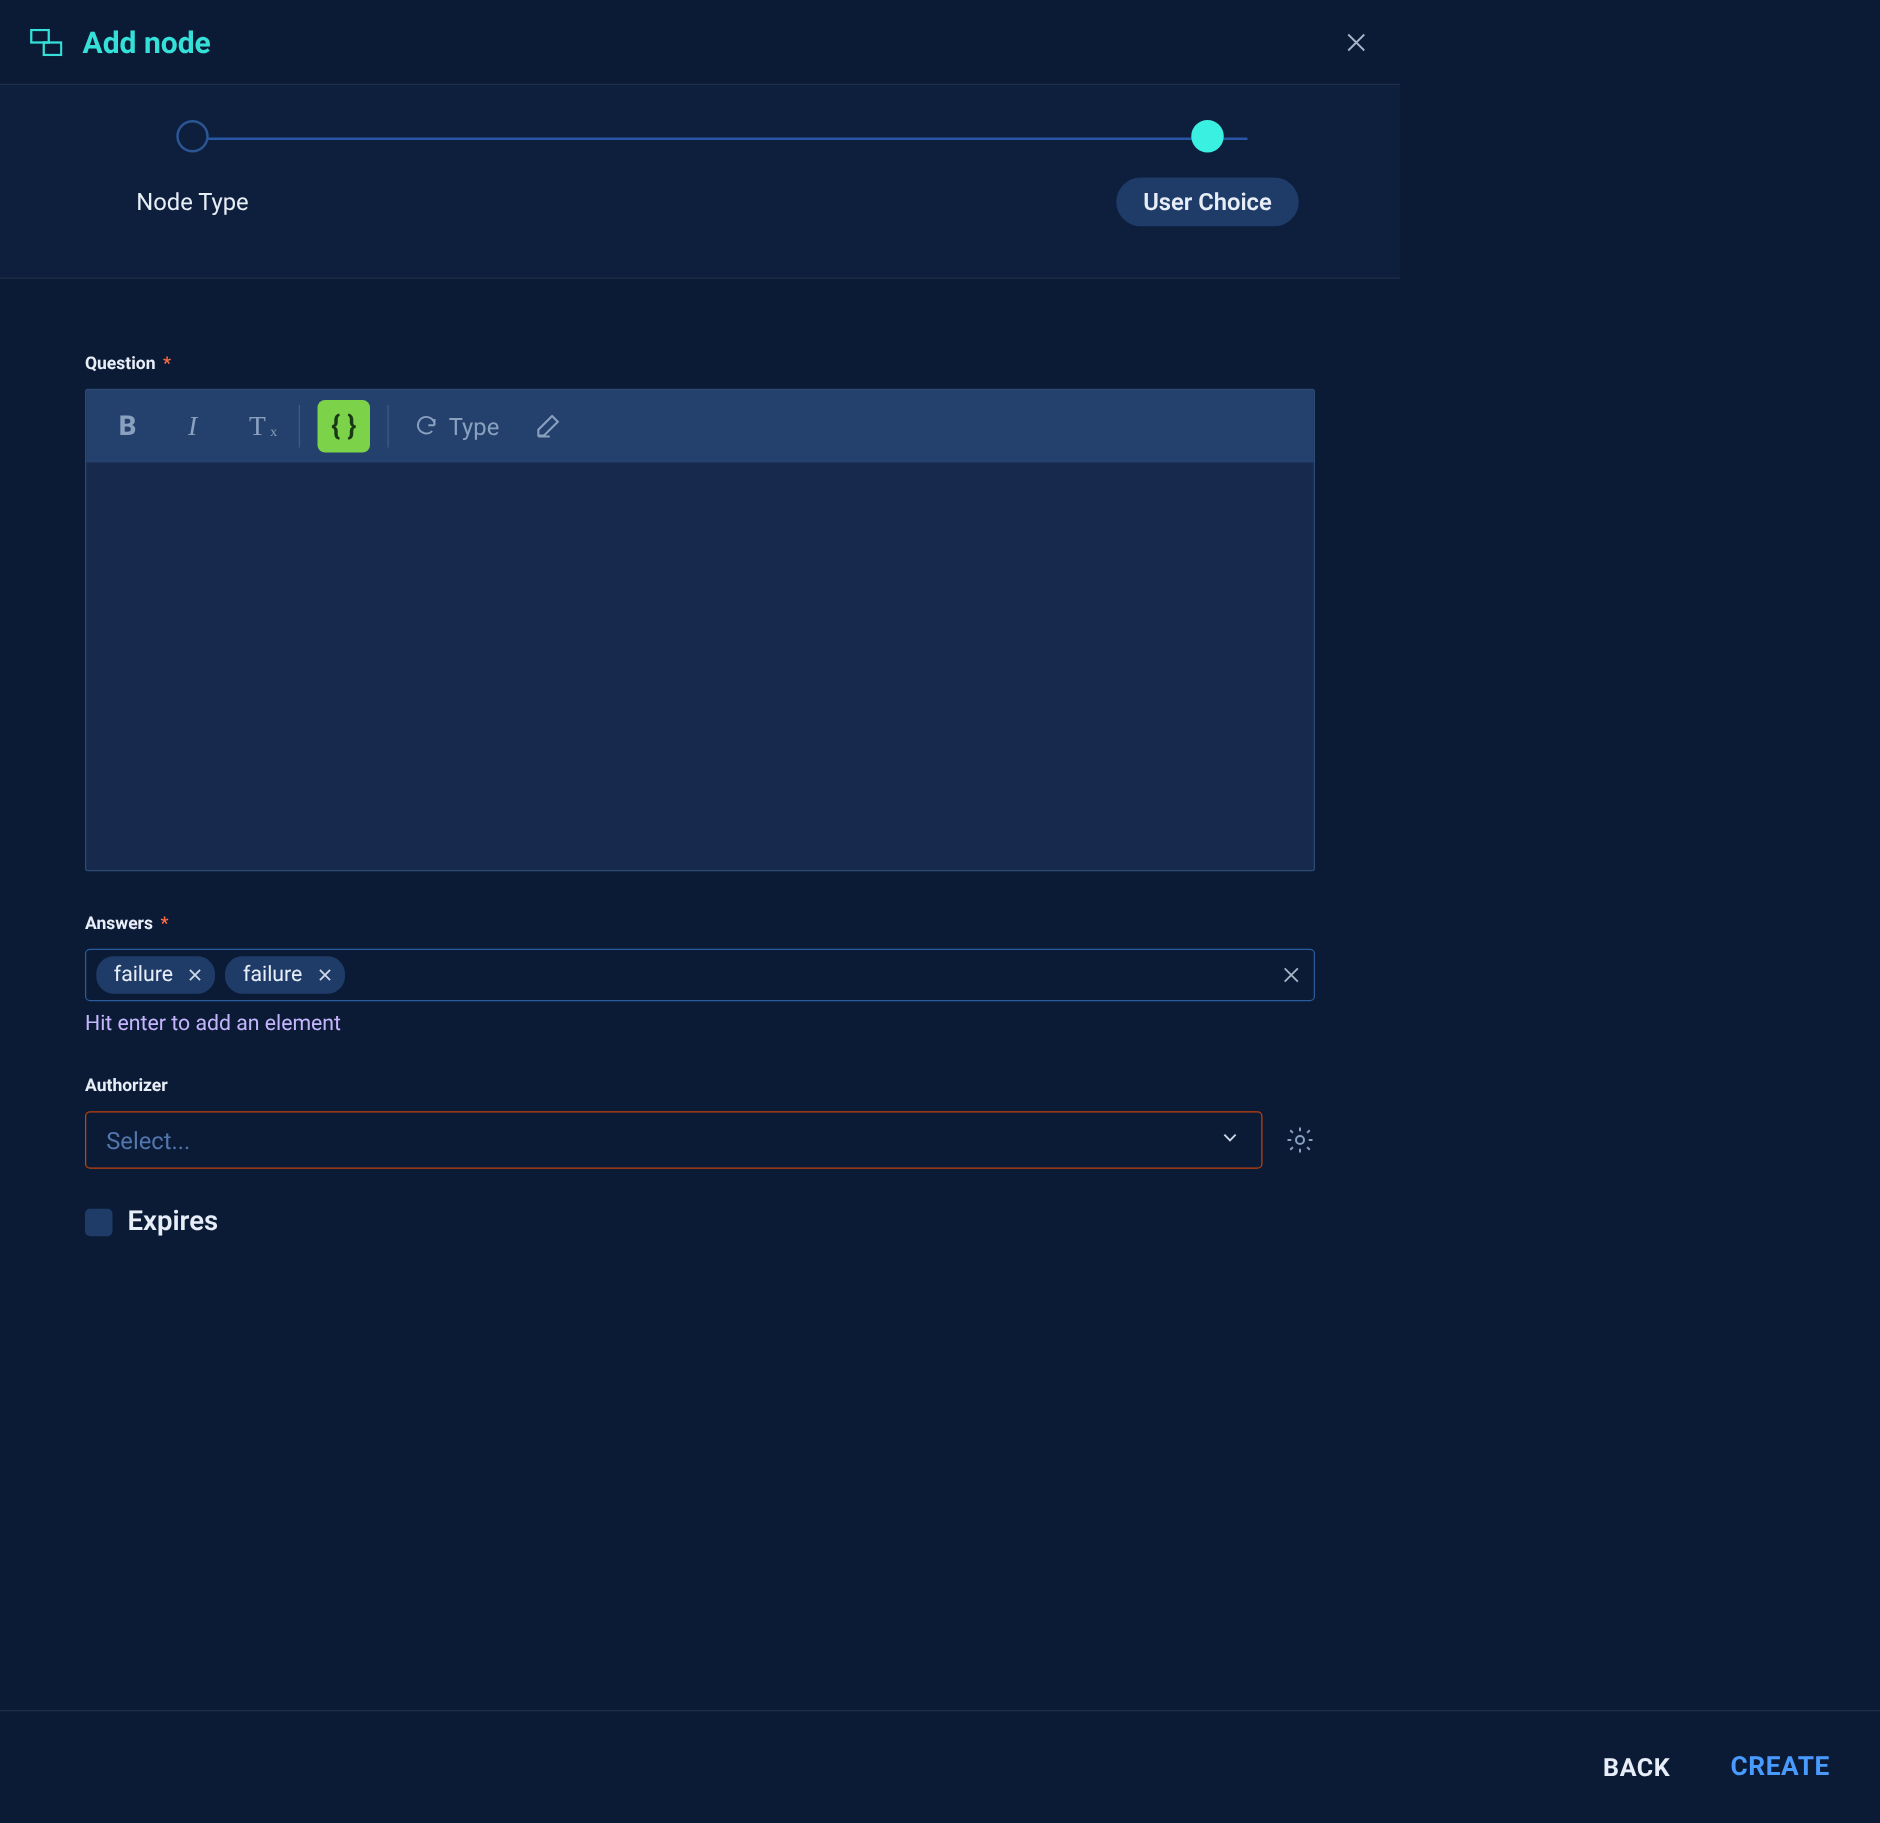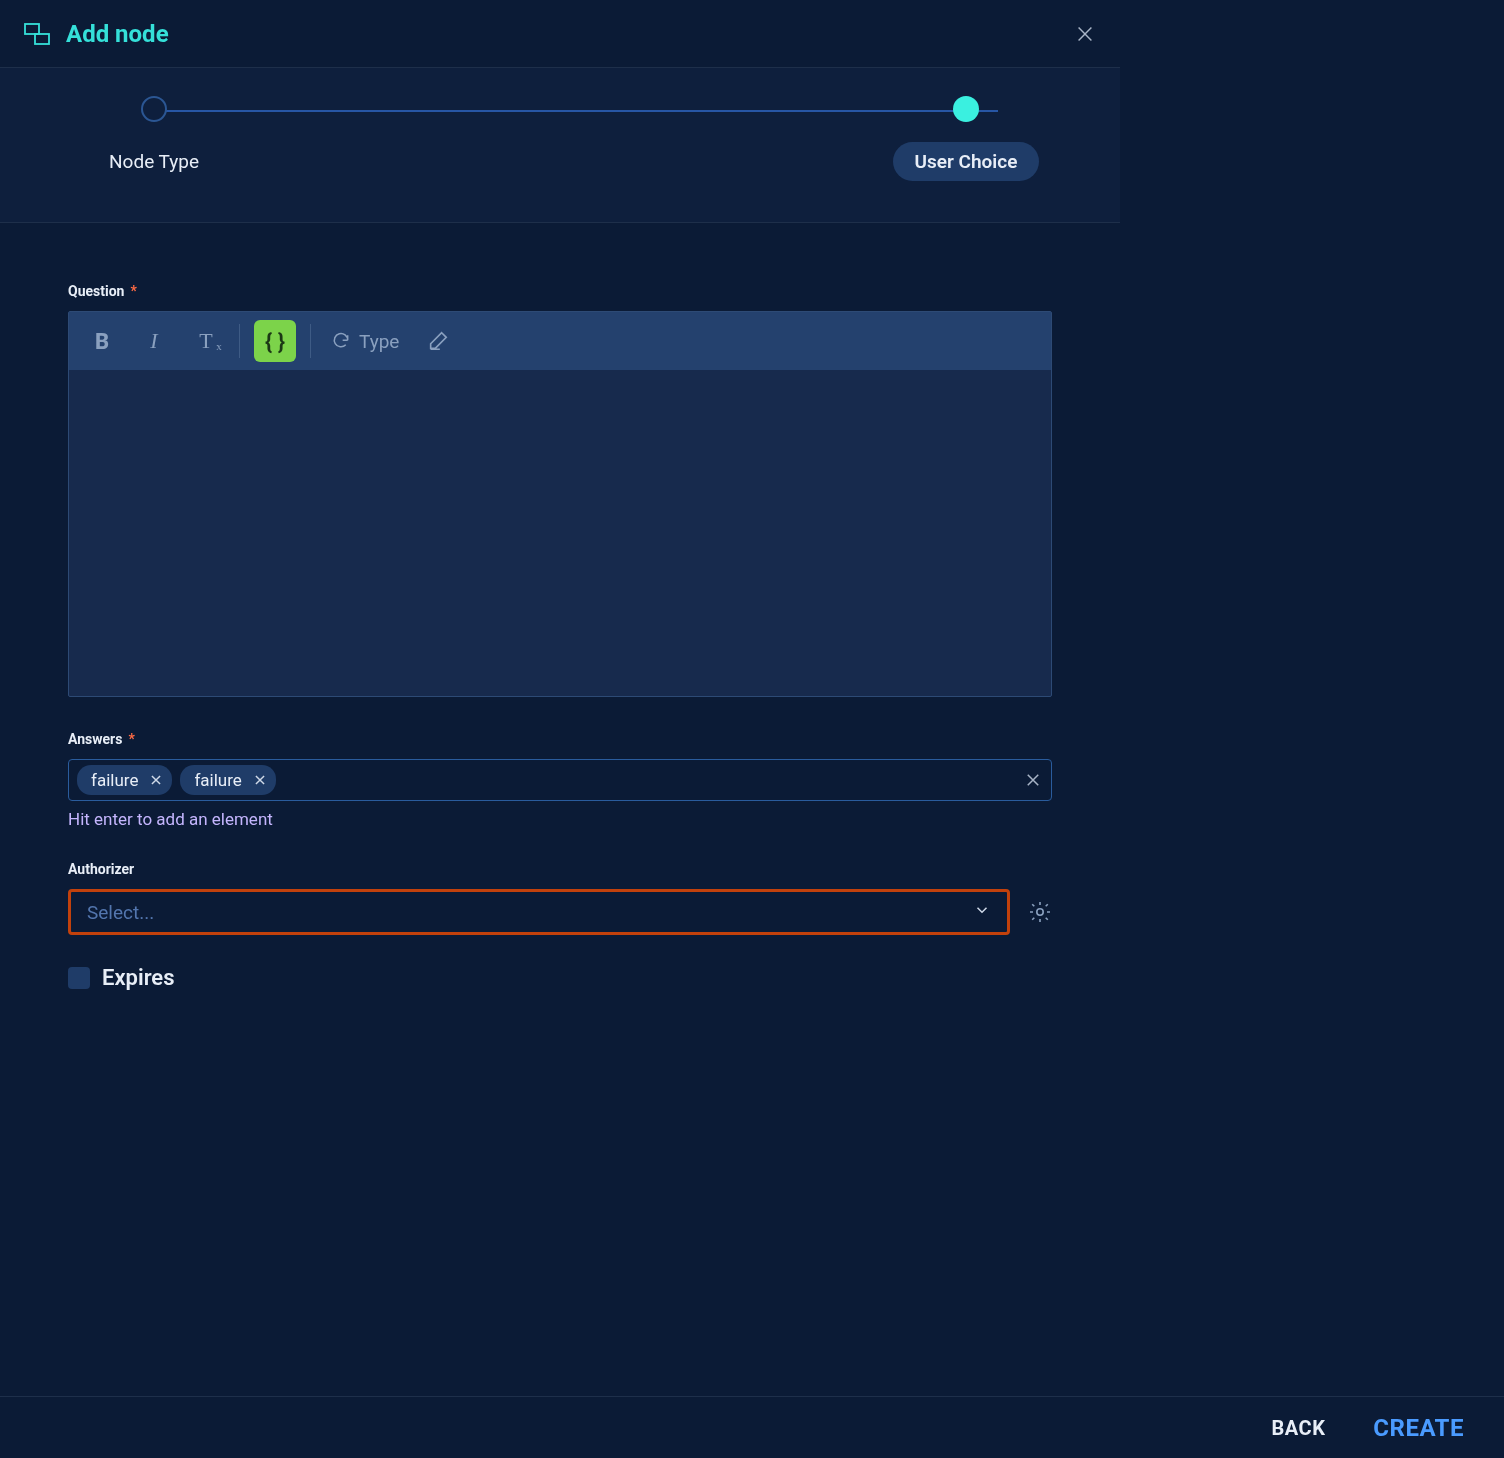--- a/index.html
+++ b/index.html
@@ -202,21 +202,21 @@
   
   .auth-field { margin-bottom: 30px; }
   .auth-label { font-weight: 700; }
   .auth-row {
     display: flex;
     align-items: center;
     gap: 18px;
   }
   .select {
     flex: 1;
-    border: 3px solid #c2410c;
+    border: 1px solid #c2410c;
     border-radius: 4px;
     height: 46px;
     display: flex;
     align-items: center;
     padding: 0 16px;
     color: #5376ae;
     font-size: 19px;
     cursor: pointer;
   }
   .select-chevron { margin-left:auto; }
@@ -232,39 +232,39 @@
     width: 22px; height: 22px; border-radius: 4px;
     background: #1f3c68;
     cursor:pointer;
   }
   .expires-label { font-size: 22px; color:#e8eef7; font-weight:600; }
 
   
   .footer {
     position: absolute;
     bottom: 0; left: 0; right: 0;
-    height: 62px;
+    height: 90px;
     border-top: 1px solid #1e2f4a;
     background: #0b1b36;
     display: flex;
     align-items: center;
     justify-content: flex-end;
     padding: 0 40px;
     gap: 48px;
   }
   .btn-back {
     color: #e8eef7;
     font-size: 20px;
     font-weight: 700;
     cursor: pointer;
     letter-spacing: 0.5px;
   }
   .btn-create {
     color: #4a9bff;
-    font-size: 24px;
+    font-size: 21px;
     font-weight: 700;
     cursor: pointer;
     letter-spacing: 0.5px;
   }
 </style>
 </head>
 <body>
 
 <div class="header">
   <span class="header-icon">

